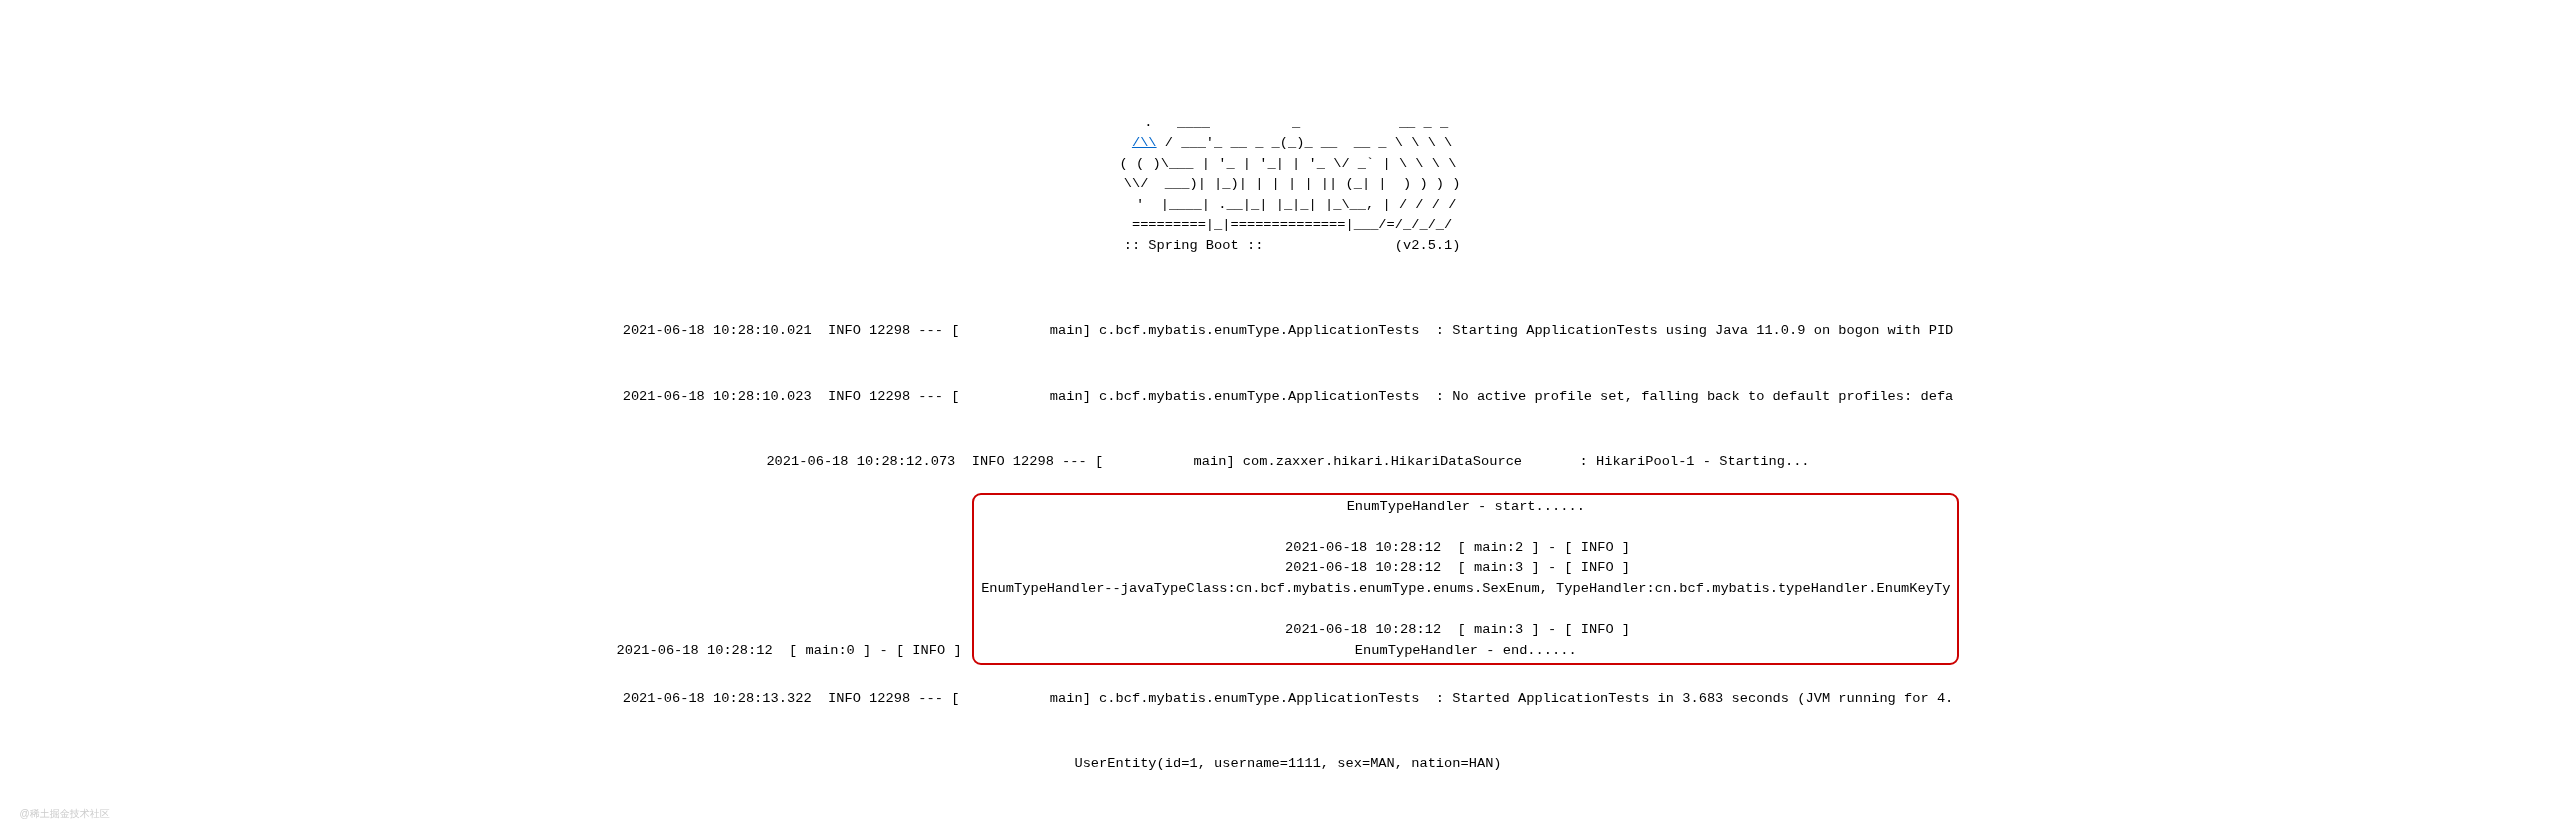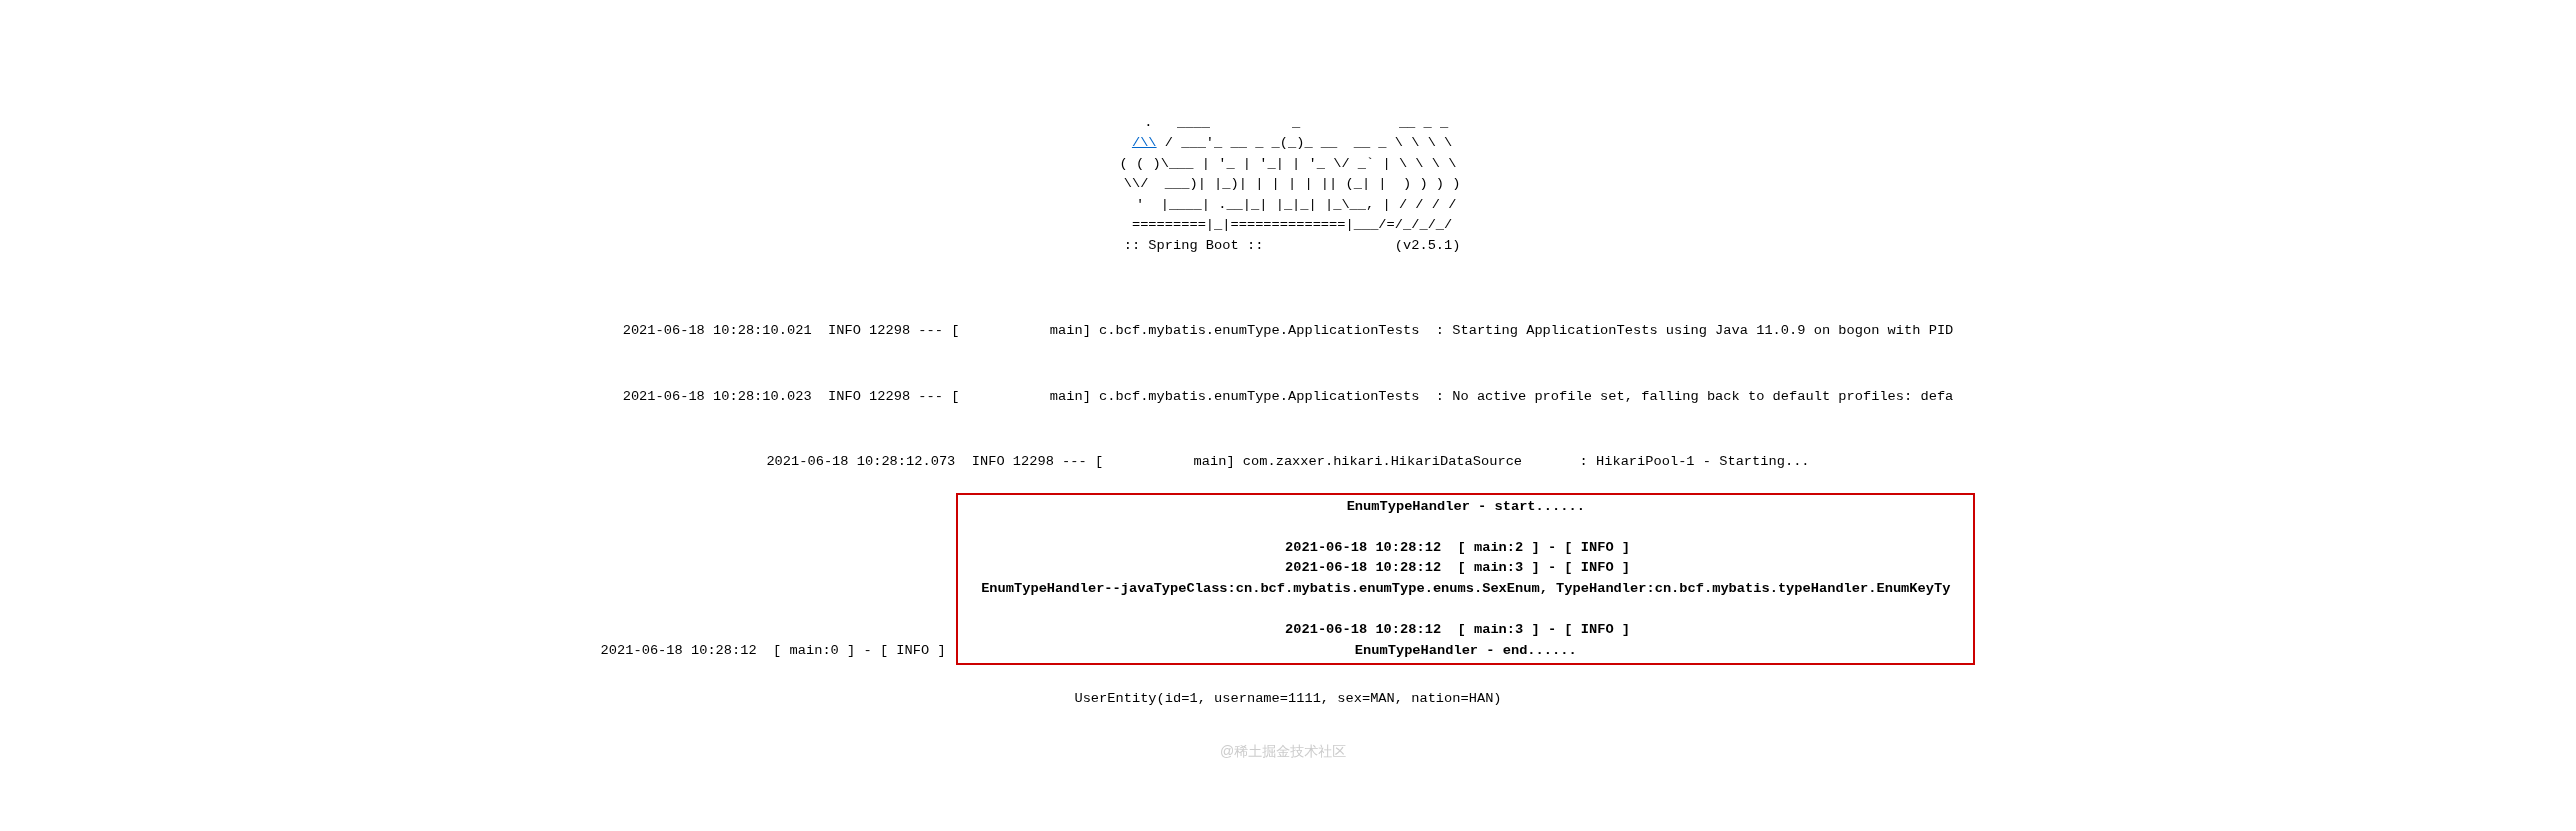--- a/index.html
+++ b/index.html
@@ -24,33 +24,32 @@
     .banner-link {
       color: #0066cc;
       text-decoration: underline;
     }
     .log-line {
       display: block;
       margin-top: 24px;
     }
     .highlighted-block {
       border: 2.9px solid #cc0000;
-      border-radius: 0;
+      border-radius: 9px;
       display: inline-block;
-      padding: 2px 23px;
+      padding: 2px 7px;
       margin-left: -5.9px;
-      font-weight: bold;
     }
     .highlighted-inner {
       display: block;
     }
     .watermark {
       color: #ccc;
-      font-size: 14px;
-      text-align: center;
+      font-size: 10px;
+      text-align: left;
       display: block;
       margin-top: -9.8px;
       padding-right: 9.8px;
       font-family: -apple-system, sans-serif;
     }
   </style>
 </head>
 <body>
 
 
@@ -64,19 +63,20 @@
 <span> =========|_|==============|___/=/_/_/_/</span>
 <span> :: Spring Boot ::                (v2.5.1)</span></span>
 
 <span class="log-line">2021-06-18 10:28:10.021  INFO 12298 --- [           main] c.bcf.mybatis.enumType.ApplicationTests  : Starting ApplicationTests using Java 11.0.9 on bogon with PID</span>
 <span class="log-line">2021-06-18 10:28:10.023  INFO 12298 --- [           main] c.bcf.mybatis.enumType.ApplicationTests  : No active profile set, falling back to default profiles: defa</span>
 <span class="log-line">2021-06-18 10:28:12.073  INFO 12298 --- [           main] com.zaxxer.hikari.HikariDataSource       : HikariPool-1 - Starting...</span>
 <span>2021-06-18 10:28:12  [ main:0 ] - [ INFO ]  </span><span class="highlighted-block"><span class="highlighted-inner">EnumTypeHandler - start......</span>
 <span>2021-06-18 10:28:12  [ main:2 ] - [ INFO ]  </span>
 <span>2021-06-18 10:28:12  [ main:3 ] - [ INFO ]  </span><span class="highlighted-inner">EnumTypeHandler--javaTypeClass:cn.bcf.mybatis.enumType.enums.SexEnum, TypeHandler:cn.bcf.mybatis.typeHandler.EnumKeyTy</span>
 <span>2021-06-18 10:28:12  [ main:3 ] - [ INFO ]  </span><span class="highlighted-inner">EnumTypeHandler - end......</span></span>
+<span class="log-line">2021-06-18 10:28:13.322  INFO 12298 --- [           main] c.bcf.mybatis.enumType.ApplicationTests  : Started ApplicationTests in 3.683 seconds (JVM running for 4.</span>
 <span class="log-line">UserEntity(id=1, username=1111, sex=MAN, nation=HAN)</span>
 </div>
 <span class="watermark">@稀土掘金技术社区</span>
 
 
 
 
 
 </body></html>

